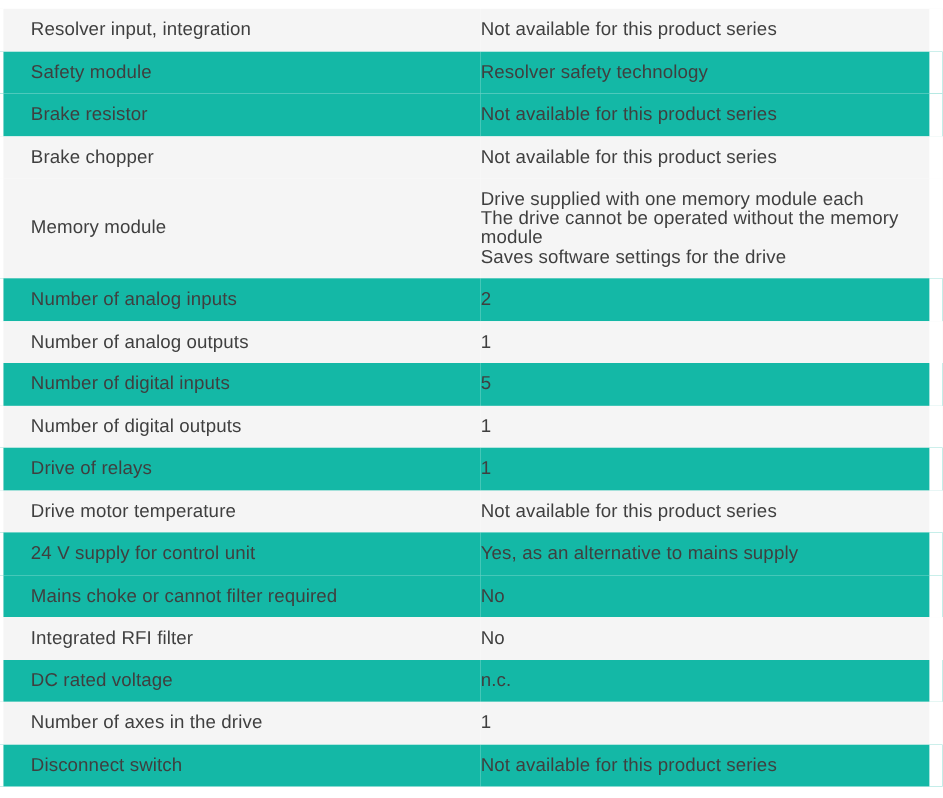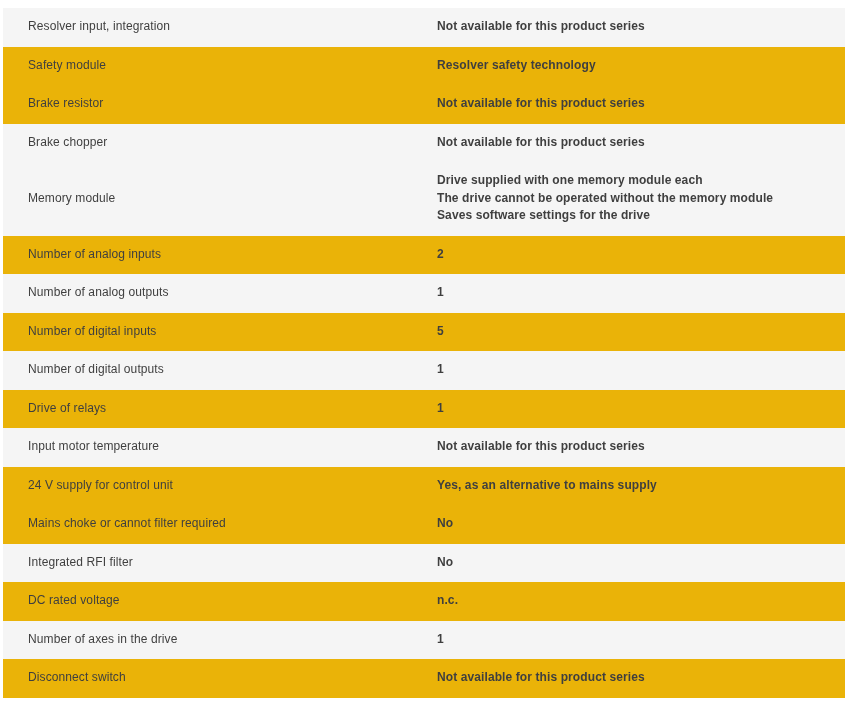--- a/index.html
+++ b/index.html
@@ -21,53 +21,52 @@
     box-sizing: border-box;
   }
 
   .spec-table {
     width: 100%;
     border-collapse: collapse;
     table-layout: fixed;
   }
 
   .spec-row {
-    background: #eab308;
+    background: #14b8a6;
   }
   .spec-row.shaded {
     background: #f5f5f5;
   }
 
   .spec-row > td {
     padding: 0;
     vertical-align: middle;
     border: 0;
   }
 
   .cell-inner {
     padding: 10px 0 11px 0;
-    font-size: 12px;
+    font-size: 17px;
     line-height: 17.5px;
     color: #3f3f3f;
     letter-spacing: 0.1px;
     white-space: pre-line;
   }
 
   td.label-cell {
     width: 437px;
   }
   td.label-cell .cell-inner {
     padding-left: 25px;
     padding-right: 12px;
   }
 
   td.value-cell .cell-inner {
     padding-left: 0px;
     padding-right: 12px;
-    font-weight: bold;
   }
 
   
   .gutter-left {
     width: 3px;
     background: #ffffff;
   }
   .gutter-right {
     width: 12px;
     background: #ffffff;
@@ -183,21 +182,21 @@
             <div class="cell-inner">Drive of relays</div>
           </td>
           <td class="value-cell">
             <div class="cell-inner">1</div>
           </td>
           <td class="gutter-right"></td>
         </tr>
         <tr class="spec-row shaded">
           <td class="gutter-left"></td>
           <td class="label-cell">
-            <div class="cell-inner">Input motor temperature</div>
+            <div class="cell-inner">Drive motor temperature</div>
           </td>
           <td class="value-cell">
             <div class="cell-inner">Not available for this product series</div>
           </td>
           <td class="gutter-right"></td>
         </tr>
         <tr class="spec-row">
           <td class="gutter-left"></td>
           <td class="label-cell">
             <div class="cell-inner">24 V supply for control unit</div>

